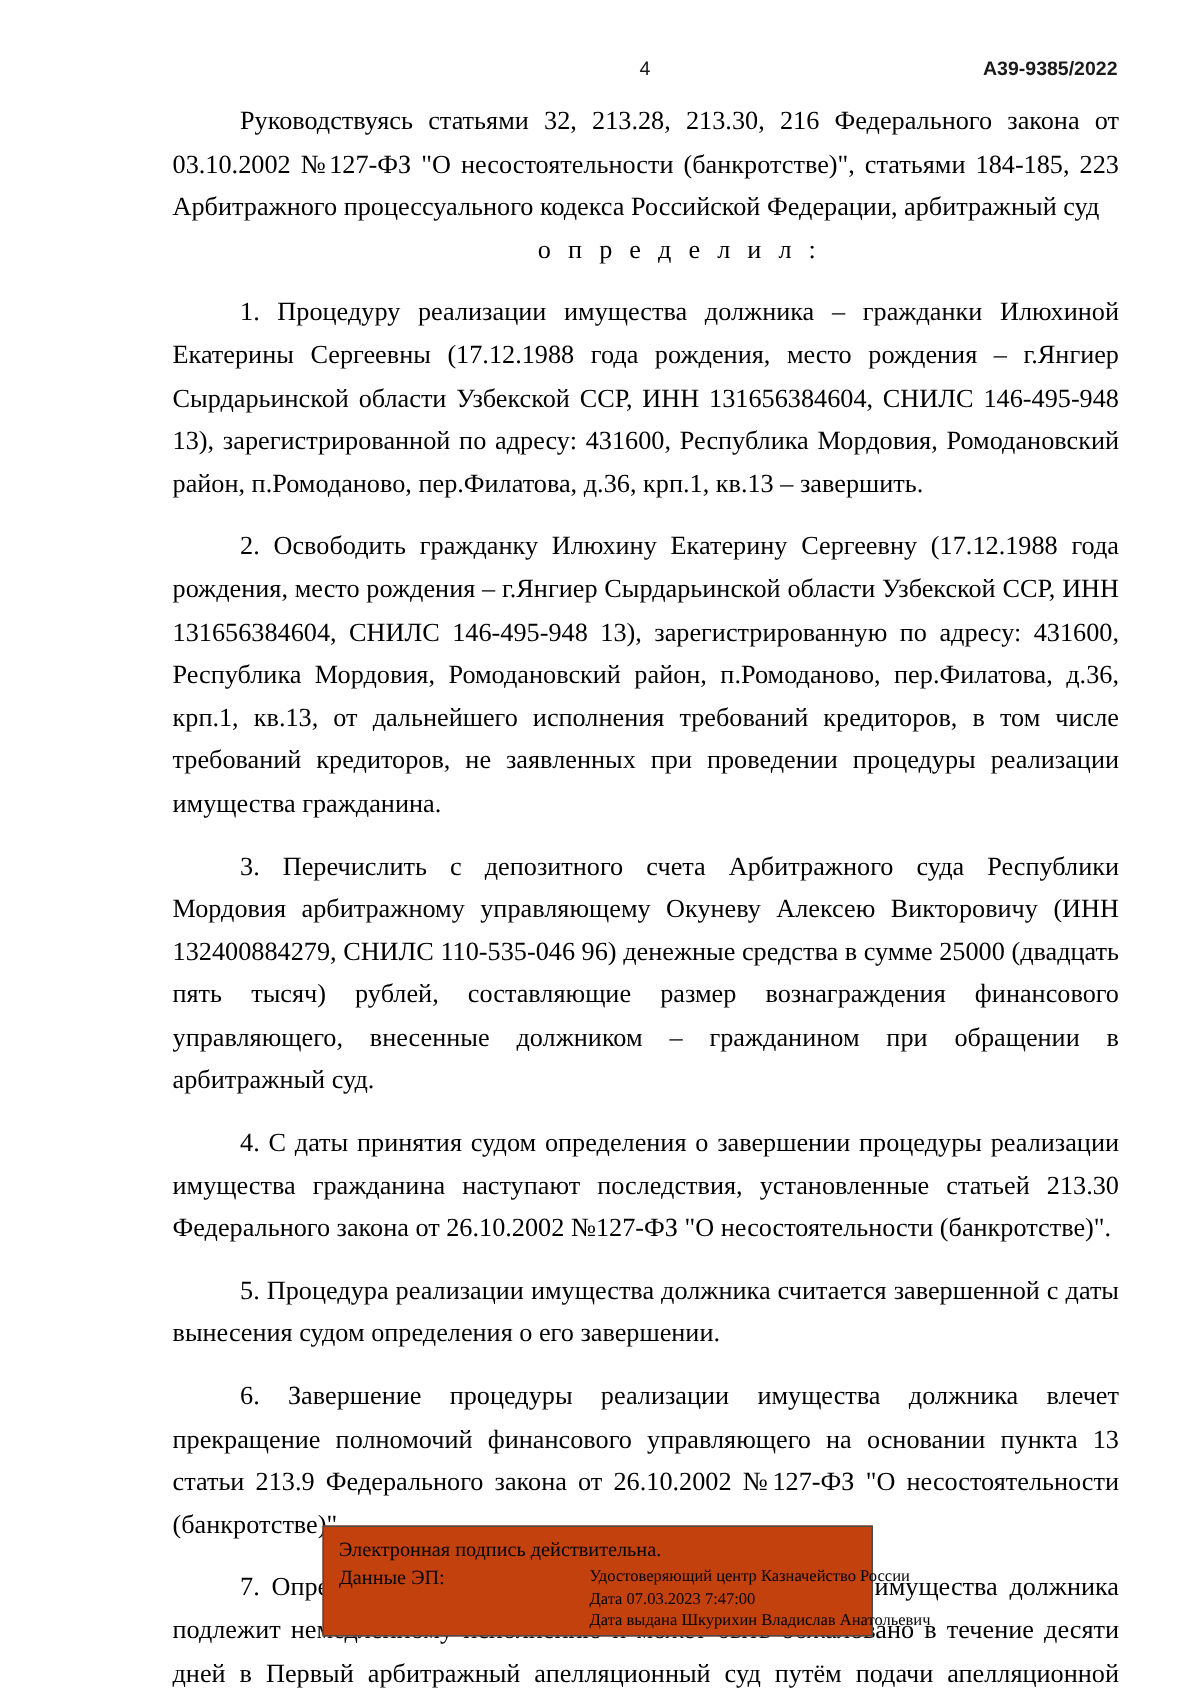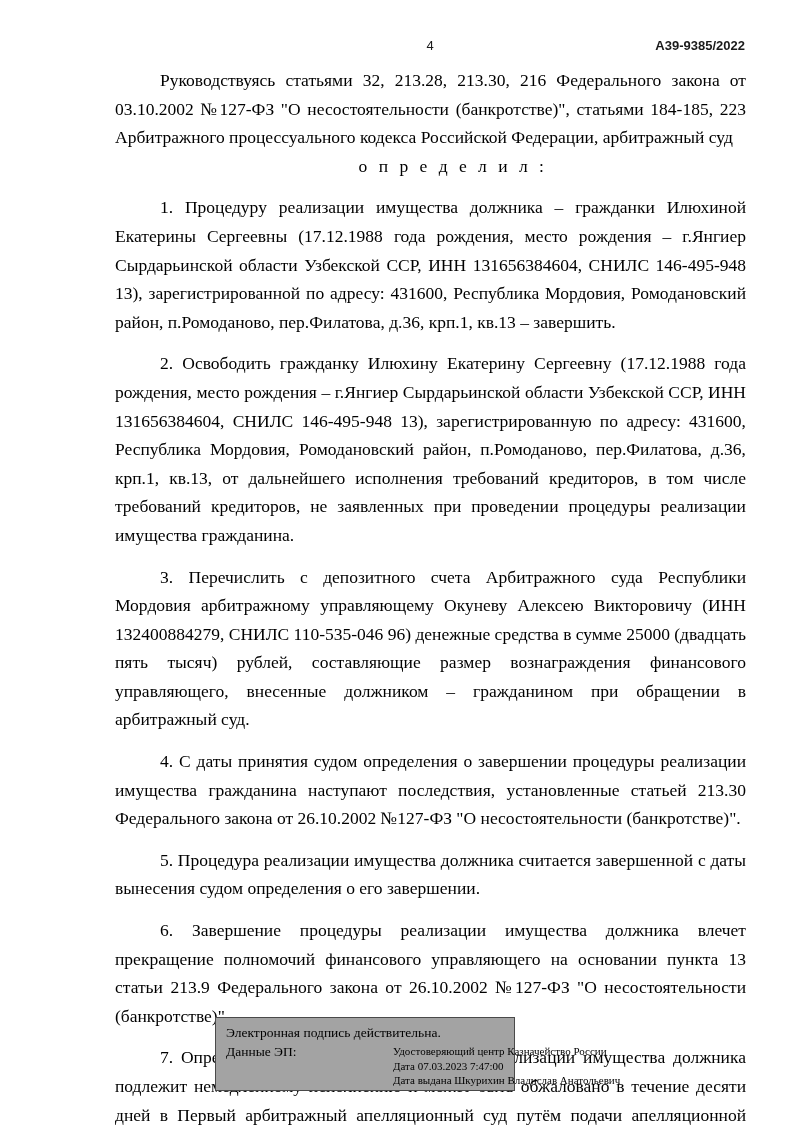--- a/index.html
+++ b/index.html
@@ -50,27 +50,27 @@
   .content p.intro { margin-bottom: 0; }
   .resolution {
     text-align: center;
     letter-spacing: 3.5px;
     margin: 0 0 1px 0;
   }
   .stamp-box {
     position: absolute;
     left: 215px;
     top: 1017px;
-    width: 300px;
+    width: 367px;
     height: 74px;
     border: 1px solid #4a4a4a;
     box-sizing: border-box;
     padding: 6px 8px 0 10px;
     text-align: left;
-    background: #a3a3a3;
+    background: #c2410c;
   }
   .stamp-line1 {
     font-size: 13.5px;
     line-height: 17px;
     margin-bottom: 3px;
   }
   .stamp-row {
     display: flex;
     align-items: flex-start;
     gap: 44px;

